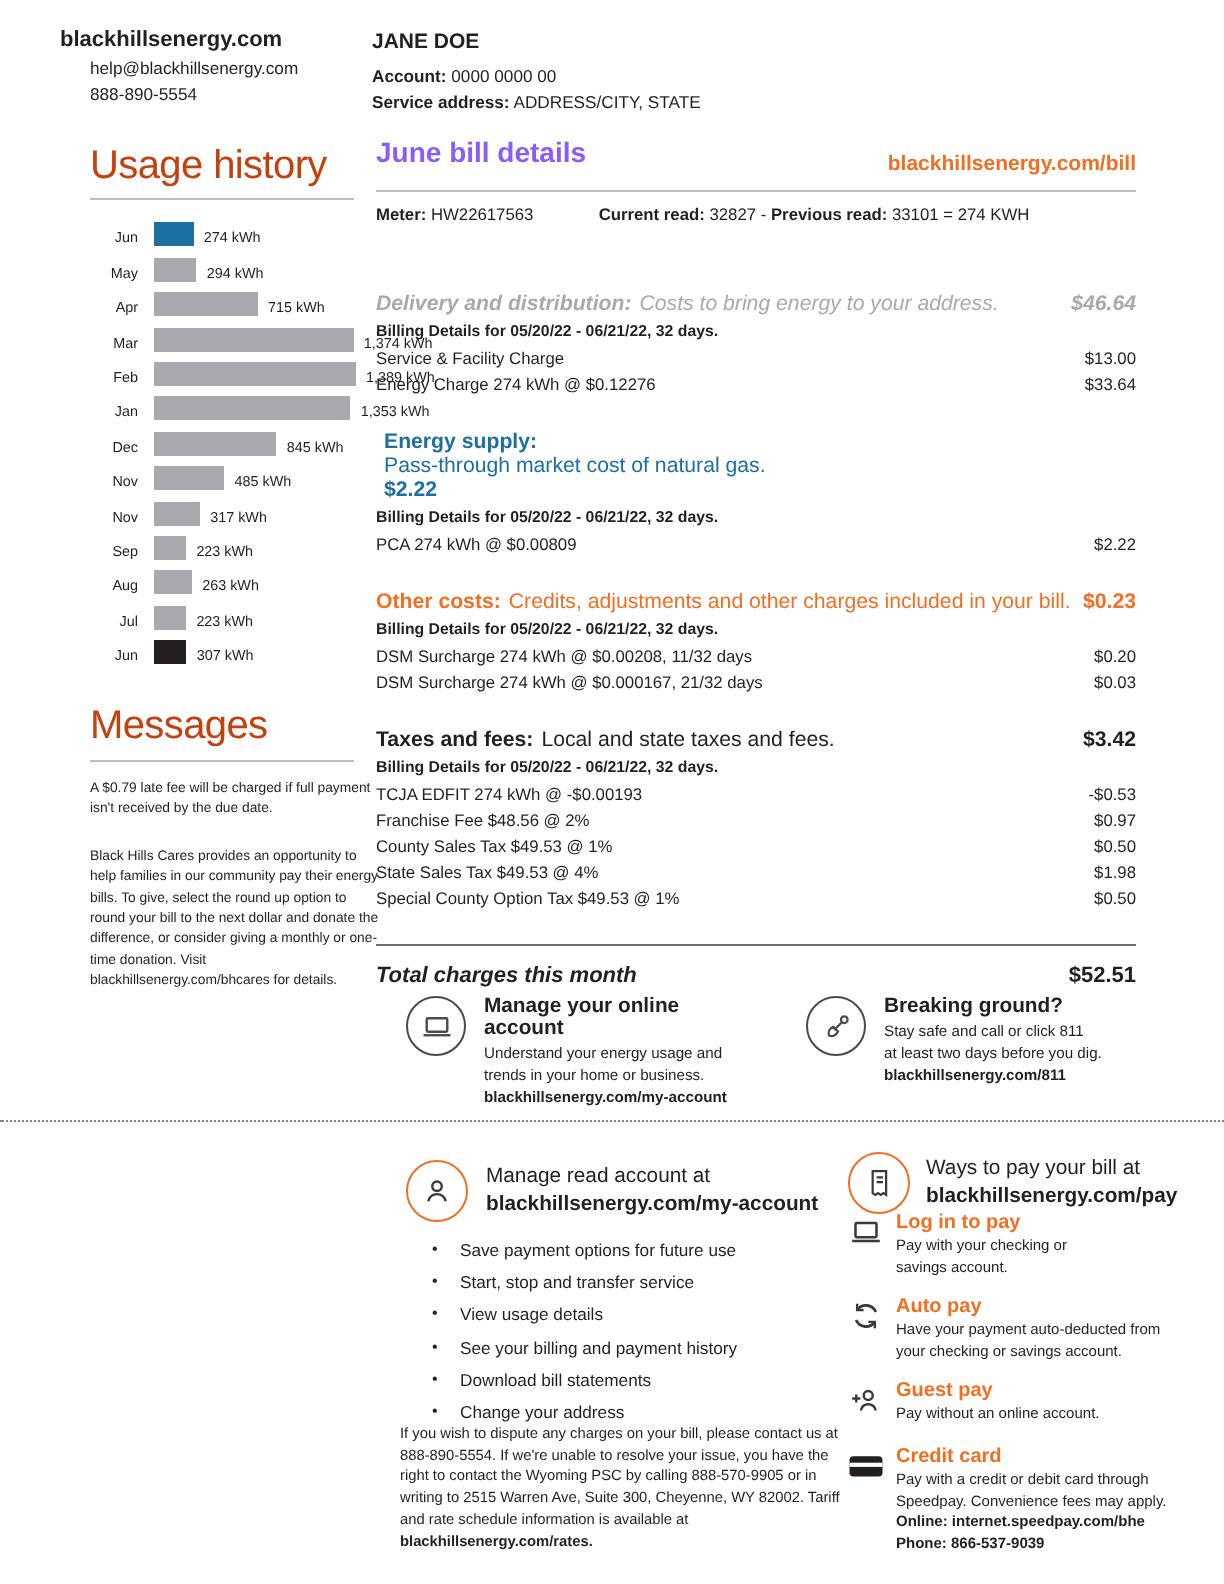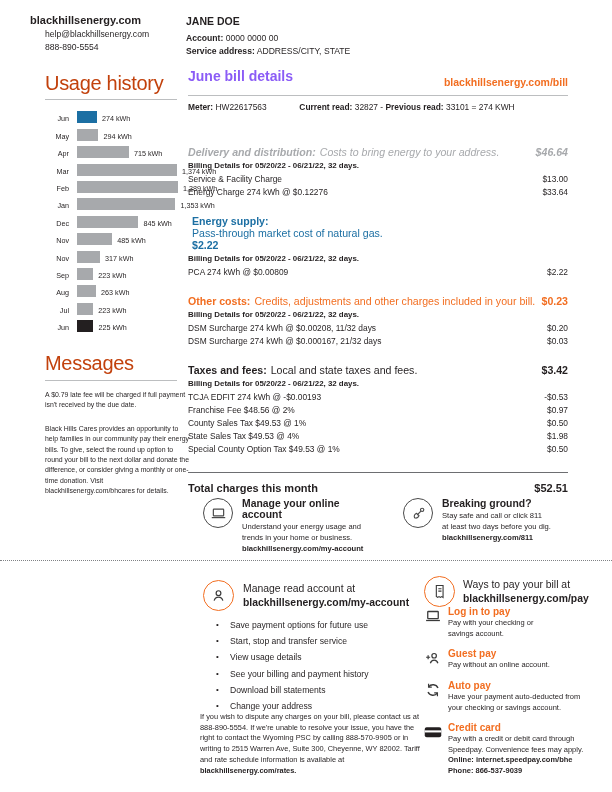--- a/index.html
+++ b/index.html
@@ -32,21 +32,21 @@
   .shead .nm{font-weight:bold;}
   .shead .ds{margin-left:4px;flex:1 1 auto;}
   .shead .am{font-weight:bold;text-align:right;white-space:nowrap;}
   .sbill{font-size:7.9px;font-weight:bold;margin-bottom:3px;}
   .sitem{display:flex;font-size:8.4px;line-height:13px;}
   .sitem .lb{flex:1 1 auto;}
   .sitem .am{text-align:right;white-space:nowrap;}
   .bill-sec{margin-bottom:16px;}
   .total-rule{margin-top:12px;height:1px;background:#6D6E71;}
   .total-row{display:flex;margin-top:9px;font-size:11px;font-weight:bold;}
-  .total-row .lb{flex:1 1 auto;}
+  .total-row .lb{flex:1 1 auto;font-style:italic;}
   
   .circle{width:30px;height:30px;border-radius:50%;border:1.4px solid #4a4a4a;display:flex;align-items:center;justify-content:center;box-sizing:border-box;}
   .circle svg{width:19px;height:19px;}
   .circle.orange{border-color:#F26E21;width:31px;height:31px;}
   .info-title{font-size:10.4px;font-weight:bold;margin-bottom:2px;}
   .info-body{font-size:7.6px;line-height:1.42;}
   .dotted{left:0;top:560px;width:612px;border-top:1.4px dotted #808285;}
   
   .bt-title{font-size:10.4px;line-height:1.35;}
   .bullets{left:216px;top:620px;width:190px;}
@@ -136,21 +136,21 @@
         <span class="cval">263 kWh</span>
       </div>
       <div class="crow">
         <span class="cmon">Jul</span>
         <span class="cbar" style="width: 16.2px; background: rgb(167, 169, 172);"></span>
         <span class="cval">223 kWh</span>
       </div>
       <div class="crow">
         <span class="cmon">Jun</span>
         <span class="cbar" style="width: 16.4px; background: rgb(35, 31, 32);"></span>
-        <span class="cval">225 kWh</span>
+        <span class="cval">307 kWh</span>
       </div>
     </div>
 
   <div class="abs sec-title" style="left:45px;top:352px;">Messages</div>
   <div class="abs rule" style="left:45px;top:380px;width:132px;"></div>
   <div class="abs msg-body" style="left:45px;top:390px;">A $0.79 late fee will be charged if full payment isn't received by the due date.</div>
   <div class="abs msg-body" style="left:45px;top:424px;">Black Hills Cares provides an opportunity to help families in our community pay their energy bills. To give, select the round up option to round your bill to the next dollar and donate the difference, or consider giving a monthly or one-time donation. Visit blackhillsenergy.com/bhcares for details.</div>
 
   <div class="abs bill-title">June bill details</div>
   <div class="abs bill-url">blackhillsenergy.com/bill</div>
@@ -333,52 +333,52 @@
       <div class="pm">
         <div class="pm-ic"><svg viewBox="0 0 24 24" fill="none" stroke="#3a3a3a" stroke-width="1.7">
             <rect x="5" y="6" width="14" height="9.5" rx="0.8"></rect>
             <path d="M2.8 18h18.4"></path>
           </svg></div>
         <div>
           <div class="pm-name">Log in to pay</div>
           <div class="pm-desc">
             <div>Pay with your checking or</div>
             <div>savings account.</div>
-          </div>
-        </div>
-      </div>
-      <div class="pm">
-        <div class="pm-ic"><svg viewBox="0 0 24 24" fill="none" stroke="#3a3a3a" stroke-width="1.6">
-            <circle cx="13.5" cy="9" r="3"></circle>
-            <path d="M8.5 19c.7-2.8 2.5-4.2 5-4.2s4.3 1.4 5 4.2"></path>
-            <path d="M2.8 11h5.4M5.5 8.3v5.4"></path>
-          </svg></div>
-        <div>
-          <div class="pm-name">Guest pay</div>
-          <div class="pm-desc">
-            <div>Pay without an online account.</div>
           </div>
         </div>
       </div>
       <div class="pm">
         <div class="pm-ic"><svg viewBox="0 0 24 24" fill="none" stroke="#3a3a3a" stroke-width="1.9">
             <path d="M18.6 9.3a7.2 7.2 0 0 0-12.4-1.4"></path>
             <path d="M5.4 14.7a7.2 7.2 0 0 0 12.4 1.4"></path>
             <path d="M6.1 3.8v4.3h4.3" stroke-width="1.6"></path>
             <path d="M17.9 20.2v-4.3h-4.3" stroke-width="1.6"></path>
           </svg></div>
         <div>
           <div class="pm-name">Auto pay</div>
           <div class="pm-desc">
             <div>Have your payment auto-deducted from</div>
             <div>your checking or savings account.</div>
           </div>
         </div>
       </div>
       <div class="pm">
+        <div class="pm-ic"><svg viewBox="0 0 24 24" fill="none" stroke="#3a3a3a" stroke-width="1.6">
+            <circle cx="13.5" cy="9" r="3"></circle>
+            <path d="M8.5 19c.7-2.8 2.5-4.2 5-4.2s4.3 1.4 5 4.2"></path>
+            <path d="M2.8 11h5.4M5.5 8.3v5.4"></path>
+          </svg></div>
+        <div>
+          <div class="pm-name">Guest pay</div>
+          <div class="pm-desc">
+            <div>Pay without an online account.</div>
+          </div>
+        </div>
+      </div>
+      <div class="pm">
         <div class="pm-ic"><svg viewBox="0 0 24 24">
             <rect x="1" y="5.5" width="22" height="13.5" rx="2.6" fill="#231F20"></rect>
             <rect x="1" y="9.8" width="22" height="2.8" fill="#ffffff"></rect>
           </svg></div>
         <div>
           <div class="pm-name">Credit card</div>
           <div class="pm-desc">
             <div>Pay with a credit or debit card through</div>
             <div>Speedpay. Convenience fees may apply.</div>
             <div class="b">Online: internet.speedpay.com/bhe</div>

